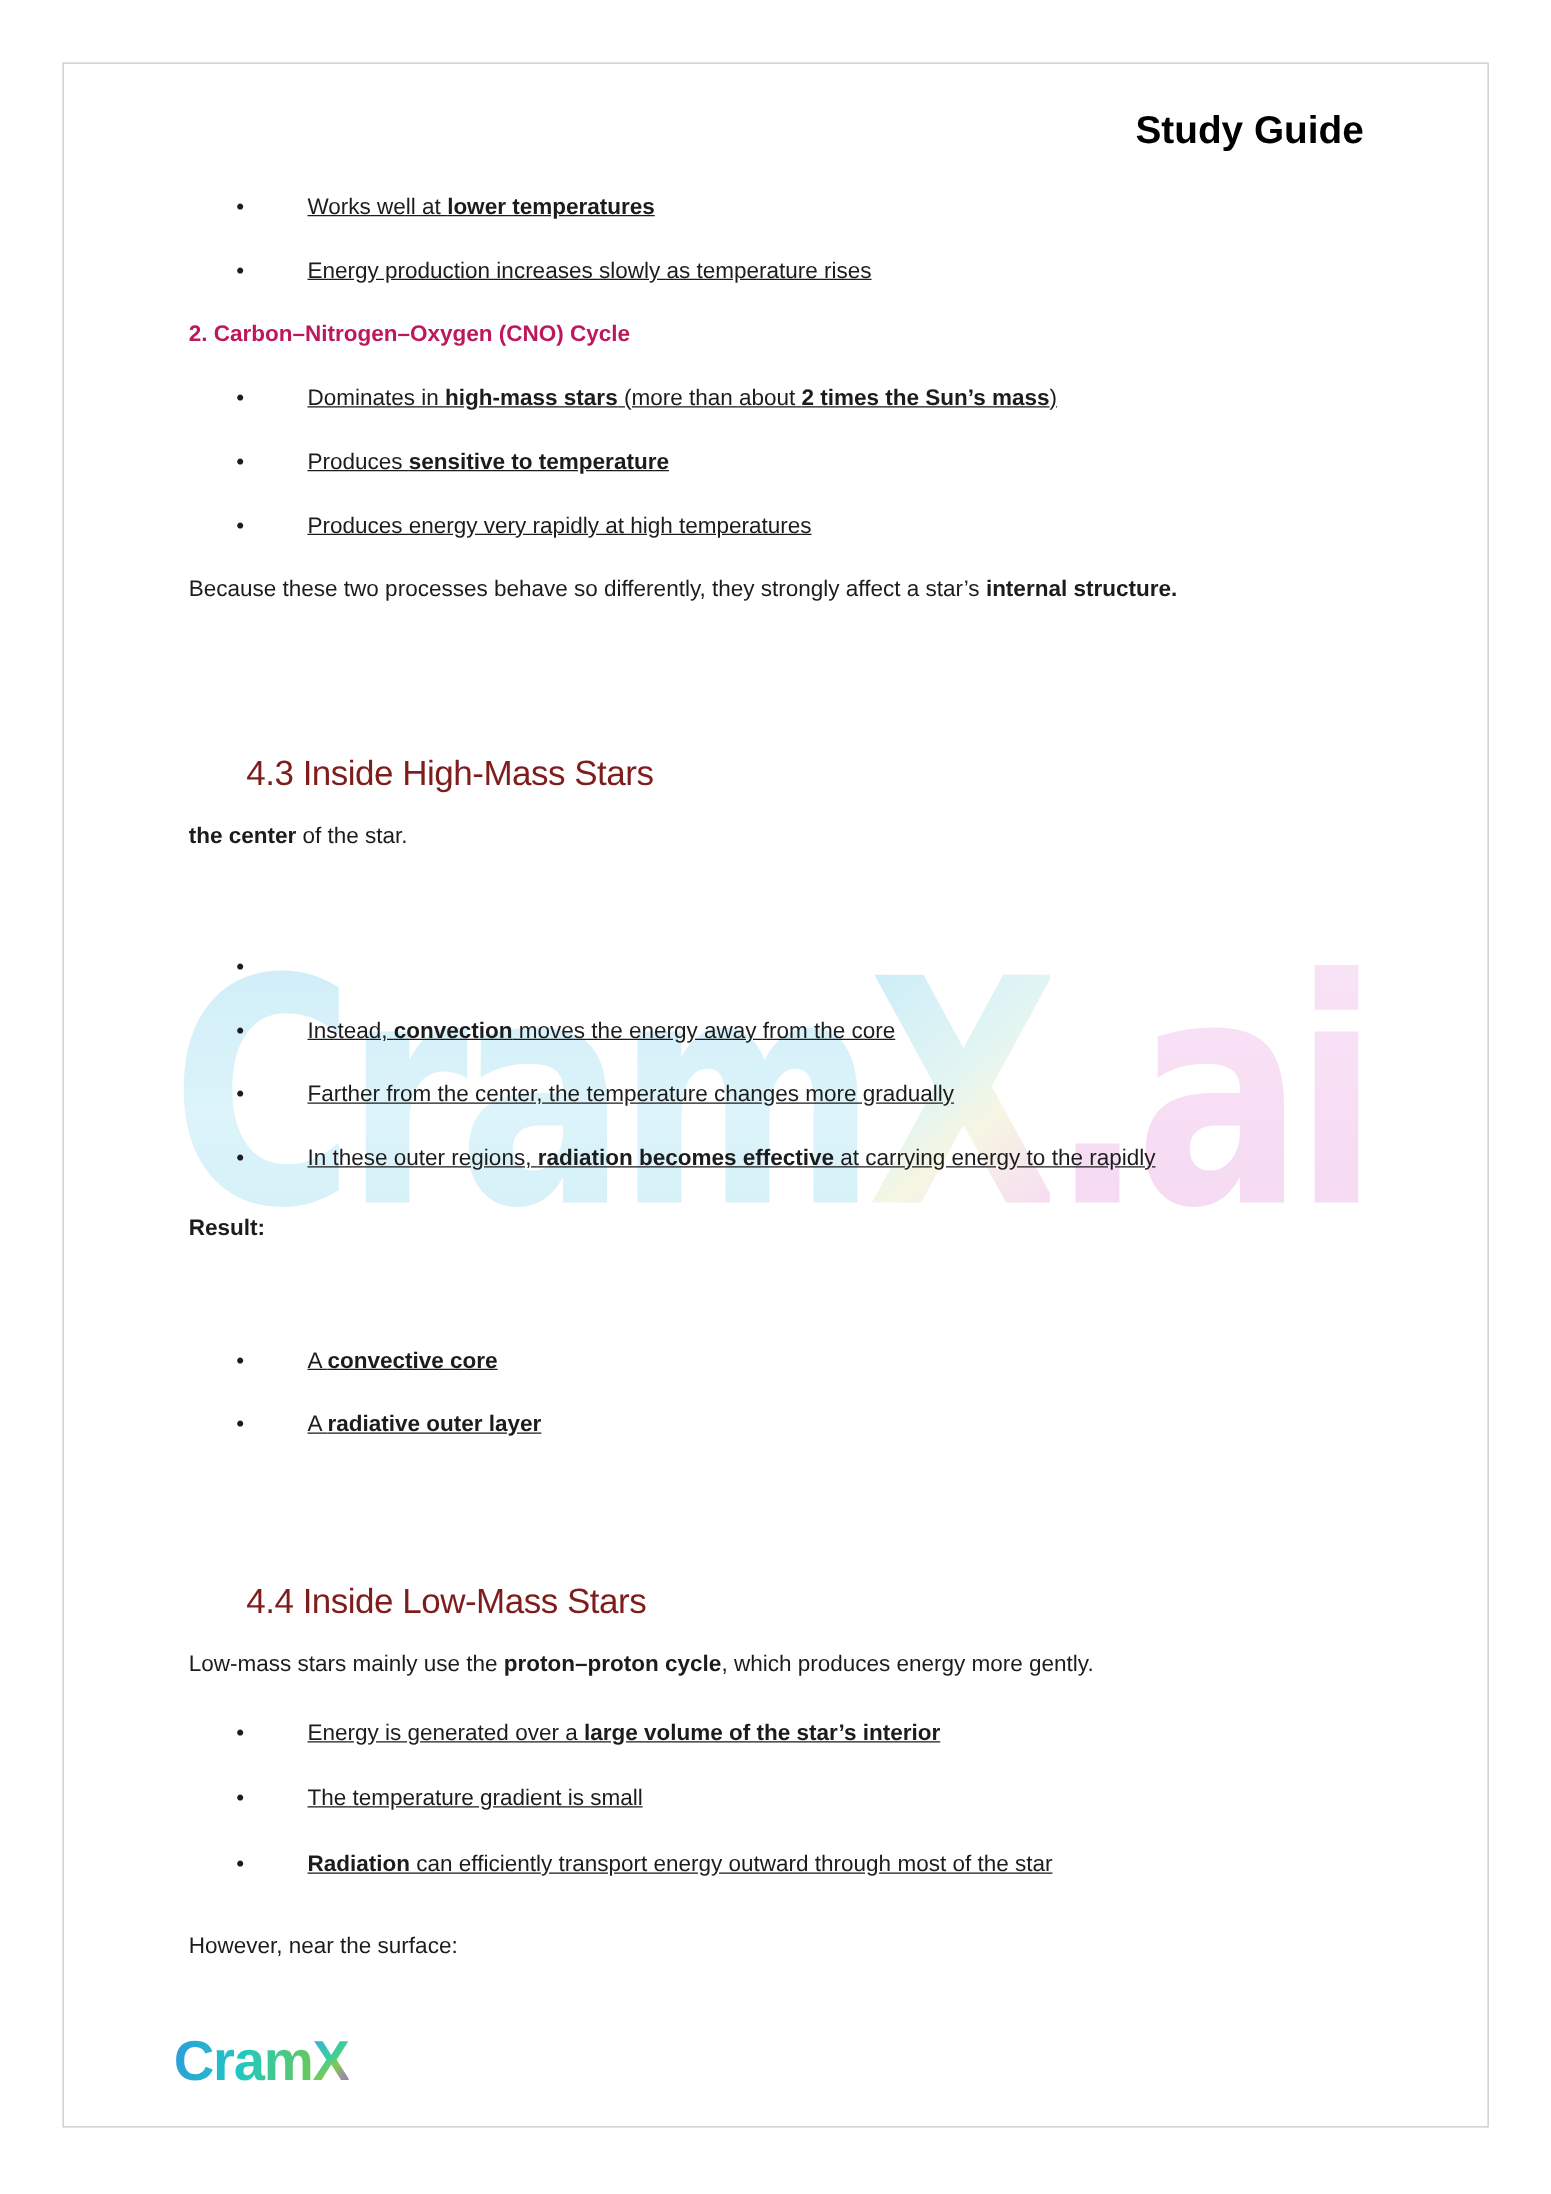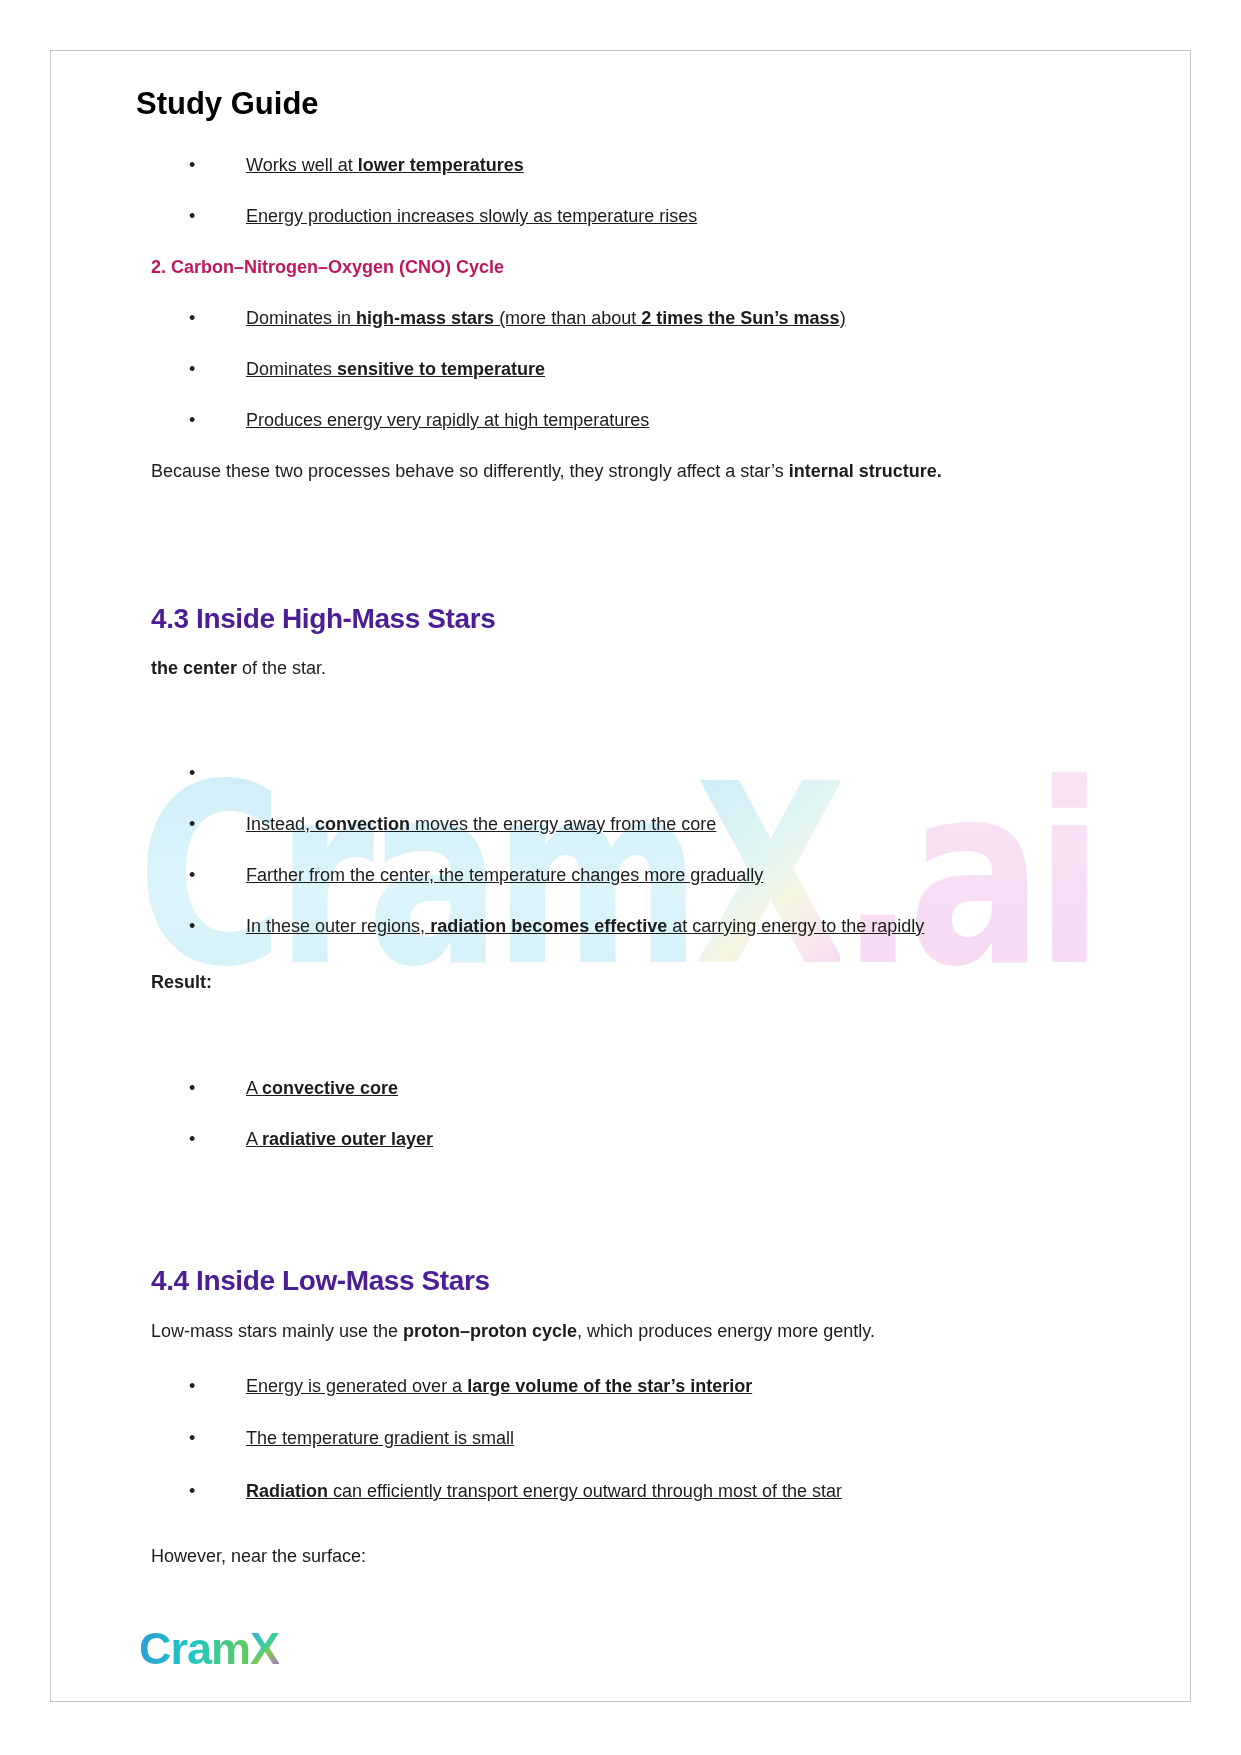--- a/index.html
+++ b/index.html
@@ -7,35 +7,36 @@
     width:1241px;height:1755px;position:relative;
     font-family:"Liberation Sans", sans-serif;color:#1c1c1c;
   }
   .page{
     position:absolute;left:50px;top:50px;width:1139px;height:1650px;
     border:1px solid #c6c6c6;background:#ffffff;overflow:hidden;
   }
   .doc-title{
     position:absolute;left:85px;right:99px;top:34px;
     font-size:31px;line-height:38px;font-weight:700;color:#000;
-    z-index:2;
+    text-align:right;z-index:2;
   }
   .row{
     position:absolute;left:100px;width:950px;
     font-size:18px;line-height:26px;z-index:2;
   }
   .bullet .dot{
     position:absolute;left:38px;top:0;font-size:18px;color:#1c1c1c;
   }
   .bullet .btxt{display:block;margin-left:95px;text-decoration:underline;}
   .b{font-weight:700;}
   .h-bold{font-weight:700;color:#be185d;}
   .h-blue{
-    color:#4c1d95;font-size:28px;line-height:34px;font-weight:700;
+    color:#7f1d1d;font-size:28px;line-height:34px;font-weight:400;
     letter-spacing:-0.4px;
+    margin-left:46px;
   }
   .pline{display:block;}
   
   .watermark{
     position:absolute;left:86px;top:700px;z-index:1;
     font-family:"DejaVu Sans", sans-serif;font-weight:700;
     font-size:250px;line-height:1;letter-spacing:-10px;white-space:nowrap;
     transform:scaleX(0.80);transform-origin:left top;
   }
   .wm-cram{
@@ -86,21 +87,21 @@
   </div>
 
   <div class="row h-bold" style="top:203px">2. Carbon–Nitrogen–Oxygen (CNO) Cycle</div>
 
   <div class="row bullet" style="top:254px">
     <span class="dot">•</span>
     <span class="btxt"><span>Dominates in </span><span class="b">high-mass stars</span><span> (more than about </span><span class="b">2 times the Sun’s mass</span><span>)</span></span>
   </div>
   <div class="row bullet" style="top:305px">
     <span class="dot">•</span>
-    <span class="btxt"><span>Dominates </span><span class="b">sensitive to temperature</span></span>
+    <span class="btxt"><span>Produces </span><span class="b">sensitive to temperature</span></span>
   </div>
   <div class="row bullet" style="top:356px">
     <span class="dot">•</span>
     <span class="btxt"><span>Produces energy very rapidly at high temperatures</span></span>
   </div>
 
   <div class="row" style="top:407px"><span>Because these two processes behave so differently, they strongly affect a star’s </span><span class="b">internal structure.</span></div>
 
   <div class="row h-blue" style="top:551px">4.3 Inside High-Mass Stars</div>
 

